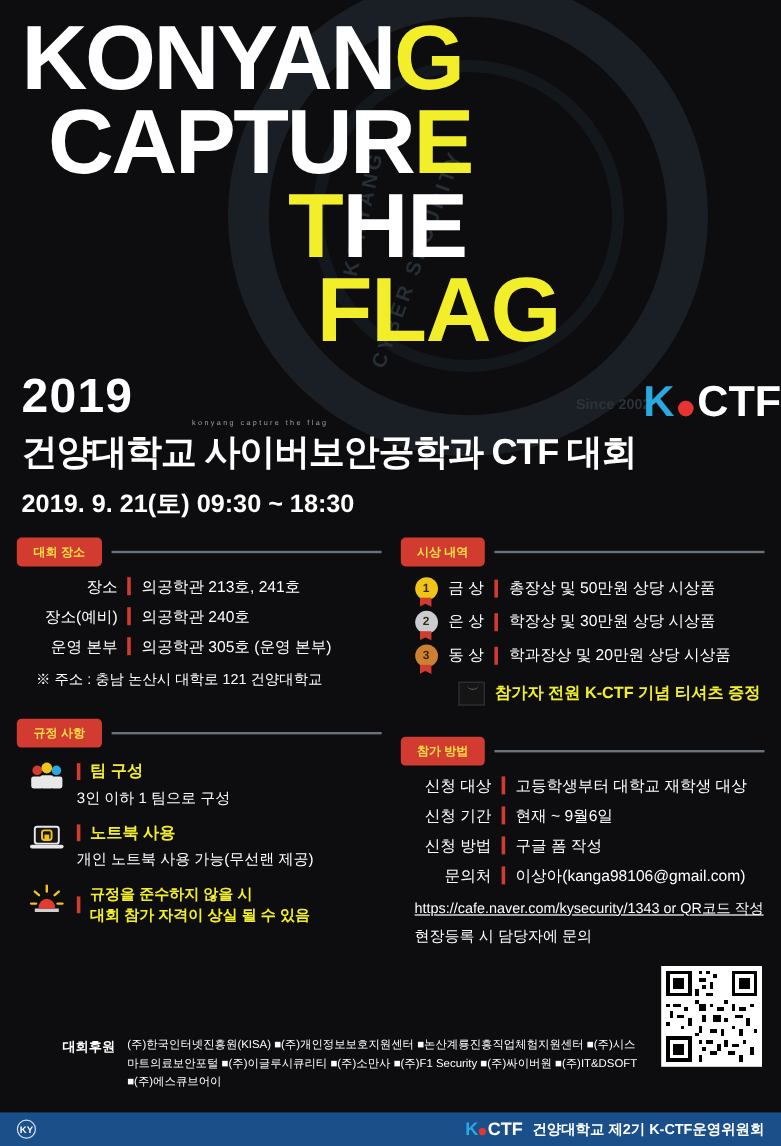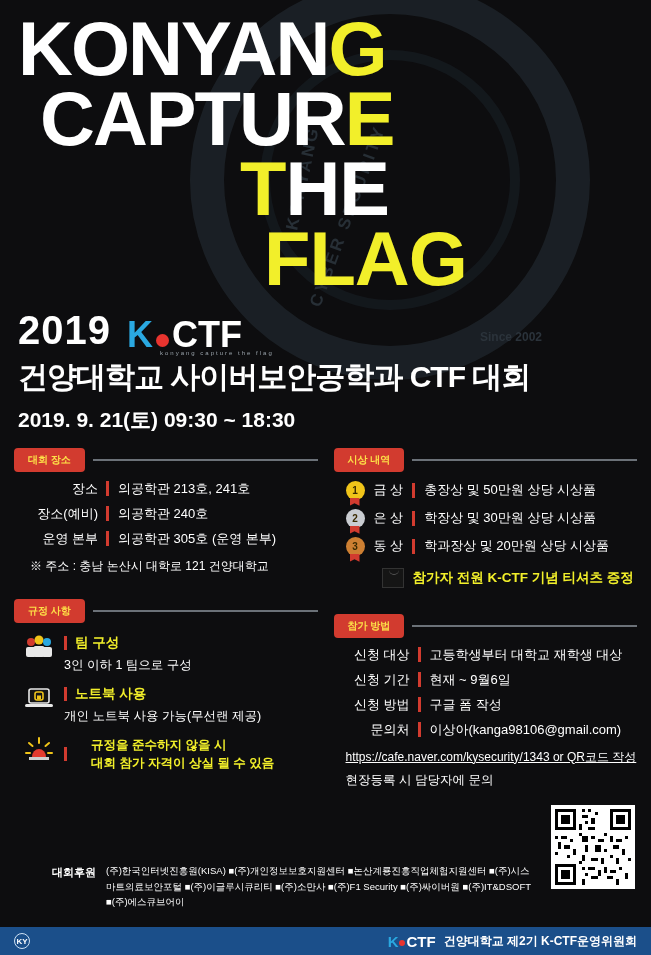--- a/index.html
+++ b/index.html
@@ -45,21 +45,21 @@
 
   
   .title-block { position: relative; padding: 14px 0 0 18px; z-index: 3; }
   .tline { font-weight: bold; line-height: .92; white-space: nowrap; }
   .t1 { font-size: 76px; letter-spacing: -2px; }
   .t2 { font-size: 76px; letter-spacing: -2px; padding-left: 22px; }
   .t3 { font-size: 76px; letter-spacing: -1px; padding-left: 222px; }
   .t4 { font-size: 76px; letter-spacing: -1px; padding-left: 246px; }
   .ylw { color: #f2ef2a; }
 
-  .row2019 { display: flex; align-items: flex-end; gap: 16px; padding: 14px 0 0 18px; z-index:3; position:relative;}
+  .row2019 { display: flex; align-items: flex-end; gap: 16px; padding: 14px 0 0 18px; z-index:3; position:relative;justify-content:space-between;}
   .yr { font-size: 40px; font-weight: bold; letter-spacing: 1px; }
   .kctf-logo { display:flex; align-items:flex-end; gap:2px; }
   .kctf-k { color:#2aa8e0; font-size:36px; font-weight:bold; line-height:1;}
   .kctf-dot { width:13px;height:13px;border-radius:50%;background:#e8342f;display:inline-block;margin:0 1px 6px 1px;}
   .kctf-ctf { color:#ffffff; font-size:36px; font-weight:bold; line-height:1;}
   .kctf-sub { position:absolute; left:160px; top:56px; font-size:6px; color:#9aa3ab; letter-spacing:2px;}
 
   .headline { padding: 4px 0 0 18px; font-size: 30px; font-weight: bold; letter-spacing:-1px; position:relative; z-index:3;}
   .datetime { padding: 8px 0 0 18px; font-size: 21px; font-weight: bold; position:relative; z-index:3;}
 
@@ -95,21 +95,21 @@
   .tshirt:before { content:""; position:absolute; top:0; left:6px; width:10px;height:5px;border-bottom:1px solid #555; border-radius:0 0 6px 6px;}
   .gift { color:#f2ef2a; font-weight:bold; font-size:13.5px;}
 
   
   .rule-item { display:flex; gap:10px; margin: 10px 0 10px 10px; align-items:flex-start;}
   .rule-ico { width:30px; height:30px; flex:0 0 30px; display:flex; align-items:center; justify-content:center;}
   .rule-body { padding-top:1px; }
   .rule-title { display:flex; align-items:center; gap:8px; color:#f2ef2a; font-weight:bold; font-size:13.5px;}
   .rule-title .bar { width:3px;height:14px;background:#d23b2f;}
   .rule-desc { font-size:12.5px; margin-top:5px; }
-  .rule-desc.two { line-height:1.45;margin-left:16px; }
+  .rule-desc.two { line-height:1.45; }
 
   
   .join .kv { margin-left: 12px; }
   .join .kv .k { width: 72px; }
   .link { color:#ffffff; font-size:12px; text-decoration: underline; margin: 10px 0 0 12px; display:block;}
   .regnote { font-size:12.5px; margin: 6px 0 0 12px;}
 
   
   .qr {
     position:absolute; right: 16px; bottom: 66px;

